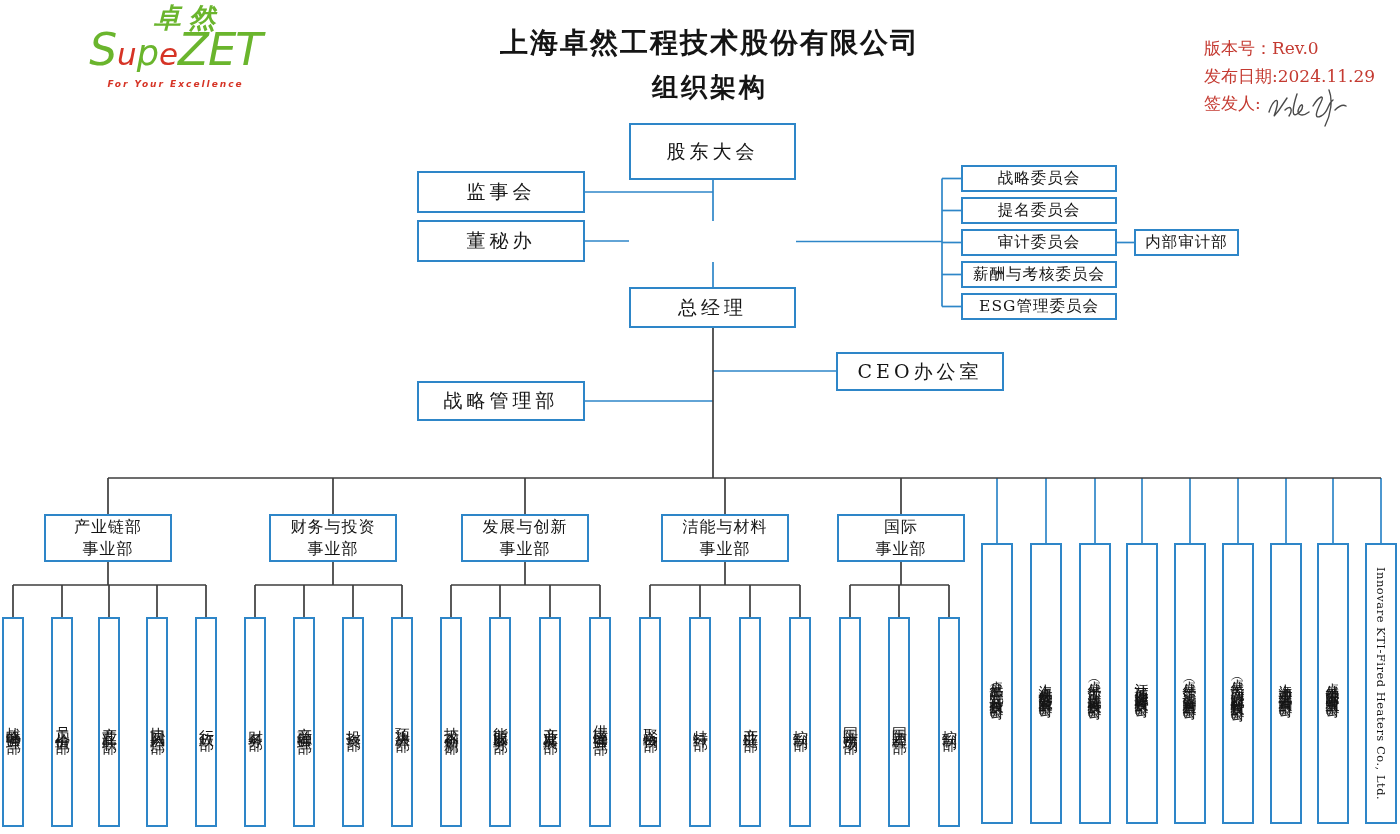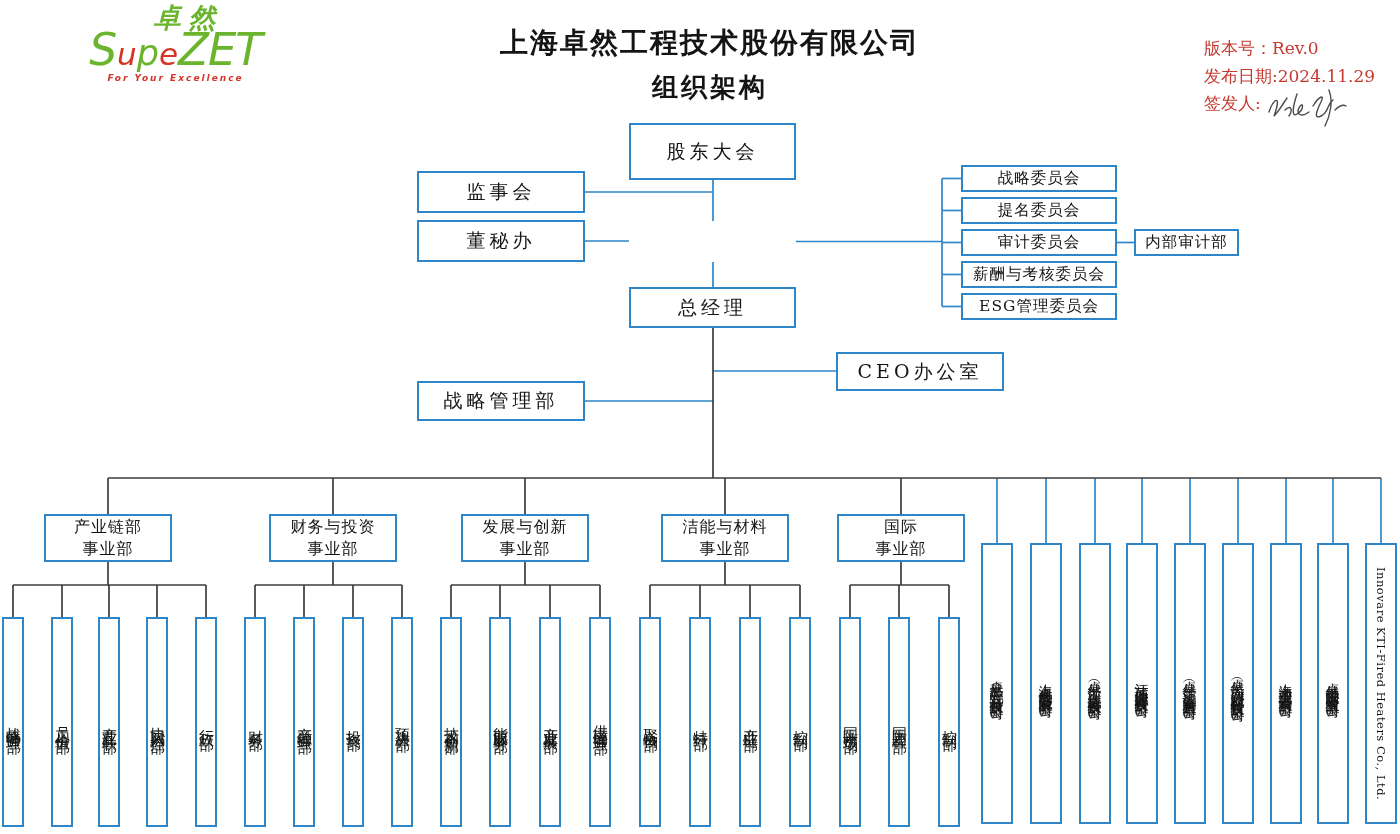--- a/index.html
+++ b/index.html
@@ -24,21 +24,21 @@
   .logo-brand{font-family:"DejaVu Sans","Liberation Sans",sans-serif;font-style:italic;font-weight:normal;
     margin-top:-4px;white-space:nowrap;}
   .logo-brand .g{color:var(--logo-green);}
   .logo-brand .r{color:var(--logo-red);}
   .lb-s{font-size:44px;}
   .lb-u{font-size:31px;}
   .lb-p{font-size:35px;}
   .lb-e{font-size:31px;}
   .lb-zet{font-size:45px;letter-spacing:-1px;}
   .logo-tagline{font-family:"DejaVu Sans","Liberation Sans",sans-serif;font-style:italic;
-    color:var(--logo-red);font-size:9px;letter-spacing:2px;margin-top:2px;font-weight:bold;}
+    color:var(--logo-red);font-size:9px;letter-spacing:2px;margin-top:8px;font-weight:bold;}
   .title{position:absolute;left:400px;top:24px;width:620px;text-align:center;font-weight:bold;}
   .title-l1{font-size:28px;letter-spacing:2px;}
   .title-l2{font-size:26px;margin-top:8px;letter-spacing:3px;}
   .version{position:absolute;left:1204px;top:22px;color:var(--accent-red);
     font-size:17px;line-height:1.62;white-space:nowrap;margin-top:13px;}
   .signer-row{display:flex;align-items:flex-start;}
   .signature{margin-left:2px;margin-top:-4px;}
   
   .connectors{position:absolute;left:0;top:0;}
   .connectors path{fill:none;stroke-width:1.7;}

